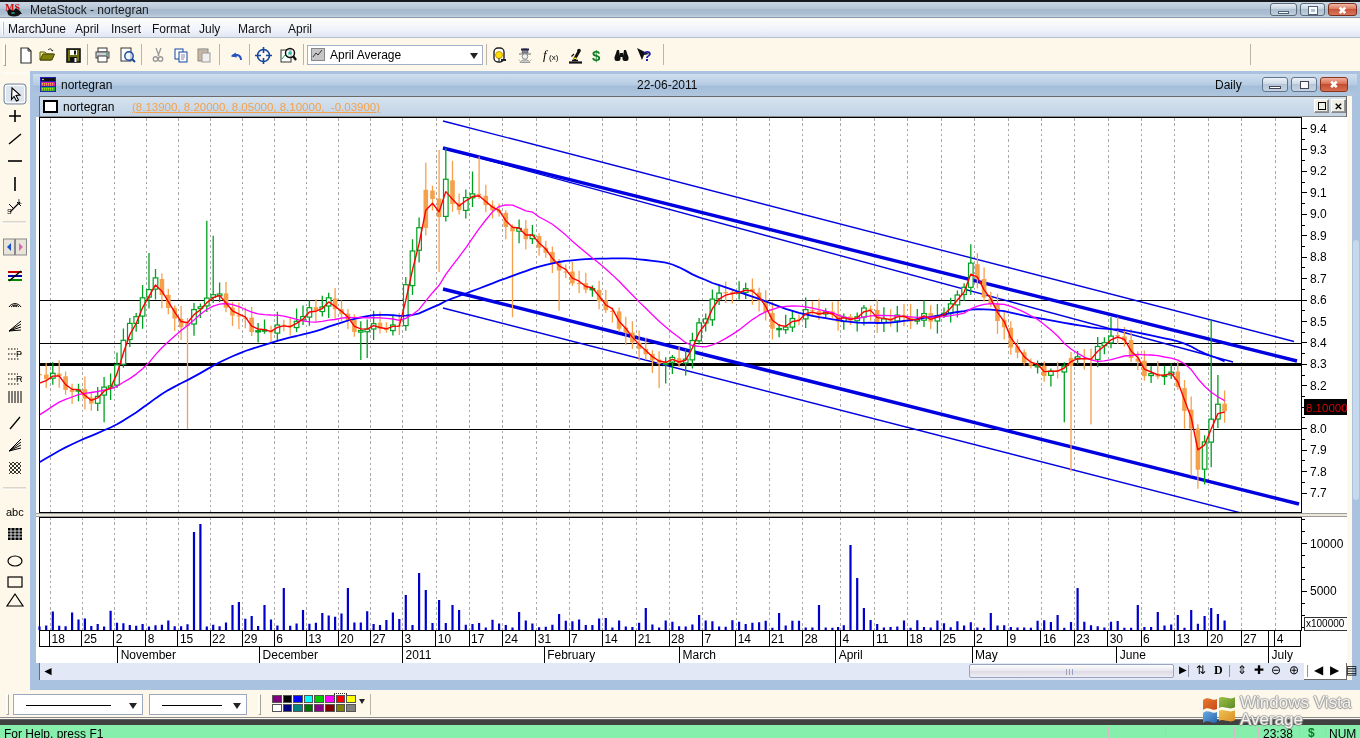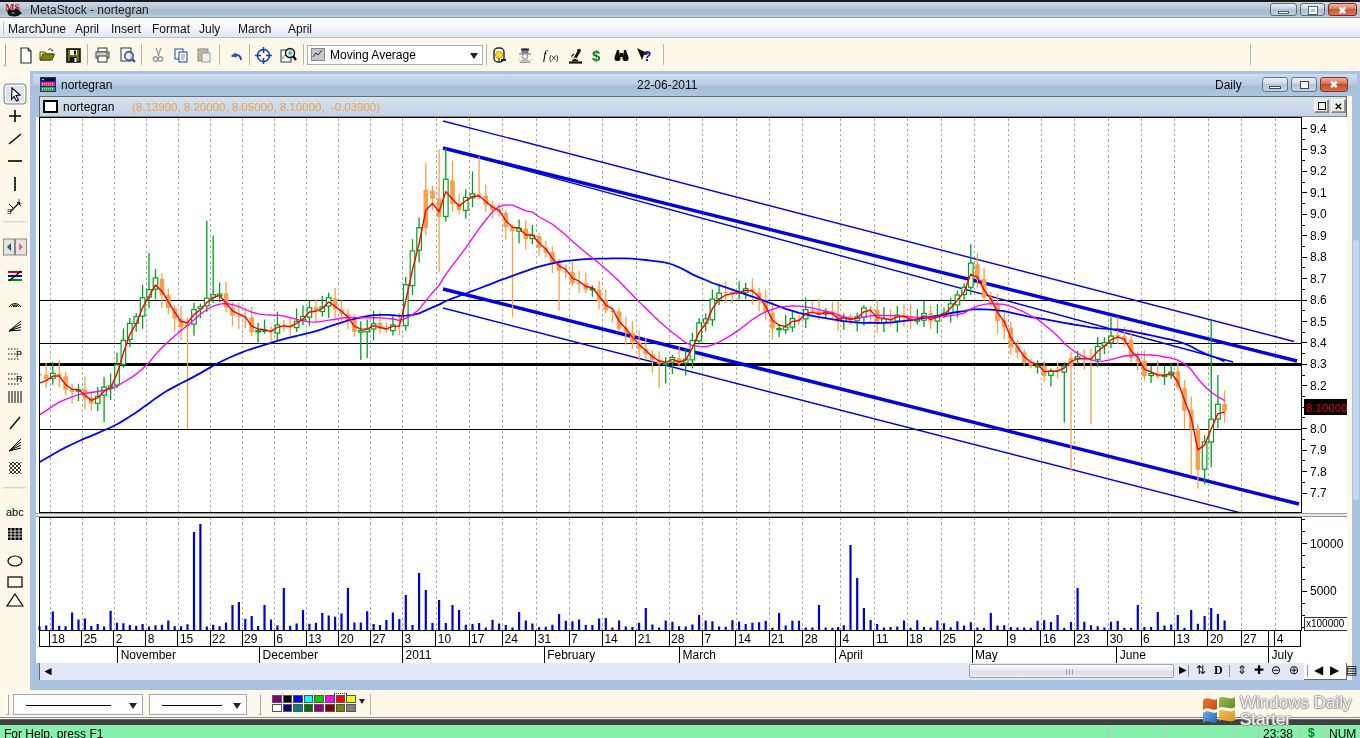--- a/index.html
+++ b/index.html
@@ -35,21 +35,21 @@
   font-size:12px; color:#0a0a0a; }
 .cbtn { position:absolute; top:3px; height:15px; width:26px; border:1px solid #62758a; border-radius:3px;
   background:linear-gradient(to bottom,#eef3f8 0%,#ccd9e6 45%,#b4c6d8 50%,#c4d3e2 100%); }
 .cbtn.red { background:linear-gradient(to bottom,#f0b0a0 0%,#db6f52 45%,#c44f30 50%,#d66e52 100%); border-color:#8a3520; }
 
 #innerwin { left:39px; top:96px; width:1308px; height:584px; background:#fff; border:1px solid #6a6a6a; }
 #innertitle { left:0px; top:0px; width:1306px; height:20px;
   background:linear-gradient(to bottom,#d6e2ee 0%,#c2d4e6 100%); border-bottom:1px solid #8a8a8a;
   font-size:12px; color:#000; }
 #innertitle .box { position:absolute; left:3px; top:3px; width:15px; height:13px; background:#fff; border:2px solid #000; }
-#innertitle .nums { color:#f4a14d; }
+#innertitle .nums { color:#f4a14d;text-decoration:underline; }
 .ibtn { position:absolute; top:2px; width:15px; height:14px; background:#efefe6;
   border:1px solid #888; border-top-color:#fff; border-left-color:#fff;
   box-shadow:inset -1px -1px 0 #999; font-size:10px; font-weight:bold; color:#000;
   text-align:center; line-height:13px; }
 
 #scrollrow { left:40px; top:663px; width:1264px; height:17px; background:#e3e8f6; font-size:11px; color:#000; }
 #hthumb { position:absolute; left:929px; top:1px; width:205px; height:14px; border:1px solid #9aa4c0;
   border-radius:2px; background:linear-gradient(to bottom,#fdfdfe,#e8e6ee 50%,#dddae6 55%,#efedf3); }
 #hthumb .gg { position:absolute; left:96px; top:4px; width:9px; height:6px;
   background:repeating-linear-gradient(to right,#9aa4c0 0 1px,transparent 1px 3px); }
@@ -210,21 +210,21 @@
     <div class="tsep" style="left:249px"></div>
     <div class="tsep" style="left:303px"></div>
     <div class="tsep" style="left:486px"></div>
     <div class="tsep" style="left:663px"></div>
     <div class="tsep" style="left:1250px"></div>
     <div class="grip" style="left:3px;top:5px;height:22px"></div>
     <div id="combo">
       <div class="ic"><svg width="12" height="11" viewBox="0 0 12 11">
           <path d="M1 8l3-4 2 2 4-5" stroke="#333" fill="none"></path>
         </svg></div>
-      <div class="tx">Moving Average</div>
+      <div class="tx">April Average</div>
       <div class="ar"></div>
     </div>
   </div>
 <div class="abs" id="mdi"></div>
 <div class="abs" id="lpal">
     <svg width="30" height="619" viewBox="0 0 30 619" font-family="Liberation Sans, sans-serif">
       <rect x="0" y="0" width="30" height="619" fill="#fdf8ea"></rect>
       <line x1="2" y1="2" x2="27" y2="2" stroke="#fff"></line>
       <rect x="4" y="13" width="22" height="20" rx="3" fill="#dce4ee" stroke="#7a8aa0"></rect>
       <rect x="5.5" y="14.5" width="19" height="17" rx="2" fill="none" stroke="#fff"></rect>
@@ -882,14 +882,14 @@
     <linearGradient id="wg4" x1="0" y1="0" x2="1" y2="1">
           <stop offset="0" stop-color="#f0c050"></stop>
           <stop offset="1" stop-color="#d89028"></stop>
         </linearGradient>
       </defs>
     <path d="M1 7 C6 2 11 9 15 6 L15 16 C11 19 6 12 1 17 Z" fill="url(#wg1)"></path>
     <path d="M17 5 C21 2 28 8 33 4 L33 14 C28 18 21 12 17 15 Z" fill="url(#wg2)"></path>
     <path d="M1 20 C6 15 11 22 15 19 L15 29 C11 32 6 25 1 30 Z" fill="url(#wg3)"></path>
     <path d="M17 18 C21 15 28 21 33 17 L33 27 C28 31 21 25 17 28 Z" fill="url(#wg4)"></path>
   </svg>
-  <span class="abs" style="left:44px;top:3px">Windows Daily</span>
-  <span class="abs" style="left:44px;top:20px">Starter</span>
+  <span class="abs" style="left:44px;top:3px">Windows Vista</span>
+  <span class="abs" style="left:44px;top:20px">Average</span>
 </div>
 </body></html>

